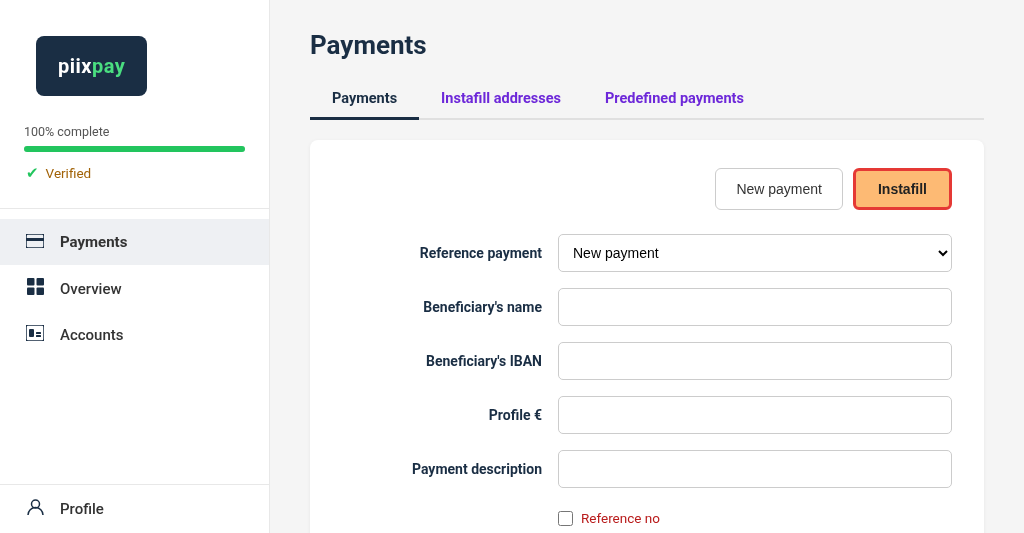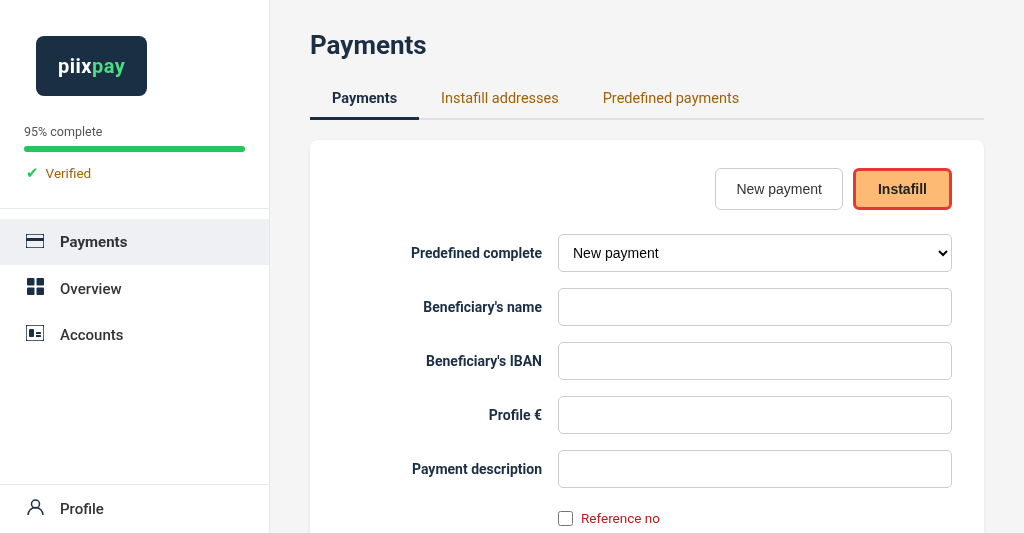--- a/index.html
+++ b/index.html
@@ -129,22 +129,22 @@
     }
 
     .tab-bar {
       display: flex;
       gap: 0;
       border-bottom: 2px solid #e0e0e0;
     }
     .tab {
       padding: 10px 22px;
       font-size: 14.5px;
-      font-weight: 400;
-      color: #a16207;
+      font-weight: 700;
+      color: #6d28d9;
       cursor: pointer;
       border-bottom: 3px solid transparent;
       margin-bottom: -2px;
     }
     .tab.active {
       color: #1a2e44;
       font-weight: 700;
       border-bottom: 3px solid #1a2e44;
     }
 
@@ -243,21 +243,21 @@
 <body>
 
 <aside class="sidebar">
   <div style="padding: 18px 18px 0 18px;">
     <div class="sidebar-logo">
       <span>piix<em>pay</em></span>
     </div>
   </div>
 
   <div class="progress-section">
-    <div class="progress-label">95% complete</div>
+    <div class="progress-label">100% complete</div>
     <div class="progress-bar-bg">
       <div class="progress-bar-fill" style="width:100%"></div>
     </div>
     <div class="verified-row">
       <span class="verified-icon">✔</span>
       <span class="verified-label">Verified</span>
     </div>
   </div>
 
   <div class="nav-divider"></div>
@@ -320,21 +320,21 @@
   </div>
 
   <div class="content-area">
     <div class="top-actions">
       <button class="btn-new-payment">New payment</button>
       <button class="btn-instafill">Instafill</button>
     </div>
 
     <div class="form-grid">
       <div class="form-row">
-        <label class="form-label">Predefined complete</label>
+        <label class="form-label">Reference payment</label>
         <select class="form-select">
           <option>New payment</option>
         </select>
       </div>
 
       <div class="form-row">
         <label class="form-label">Beneficiary's name</label>
         <input class="form-input" type="text" style="">
       </div>
 

